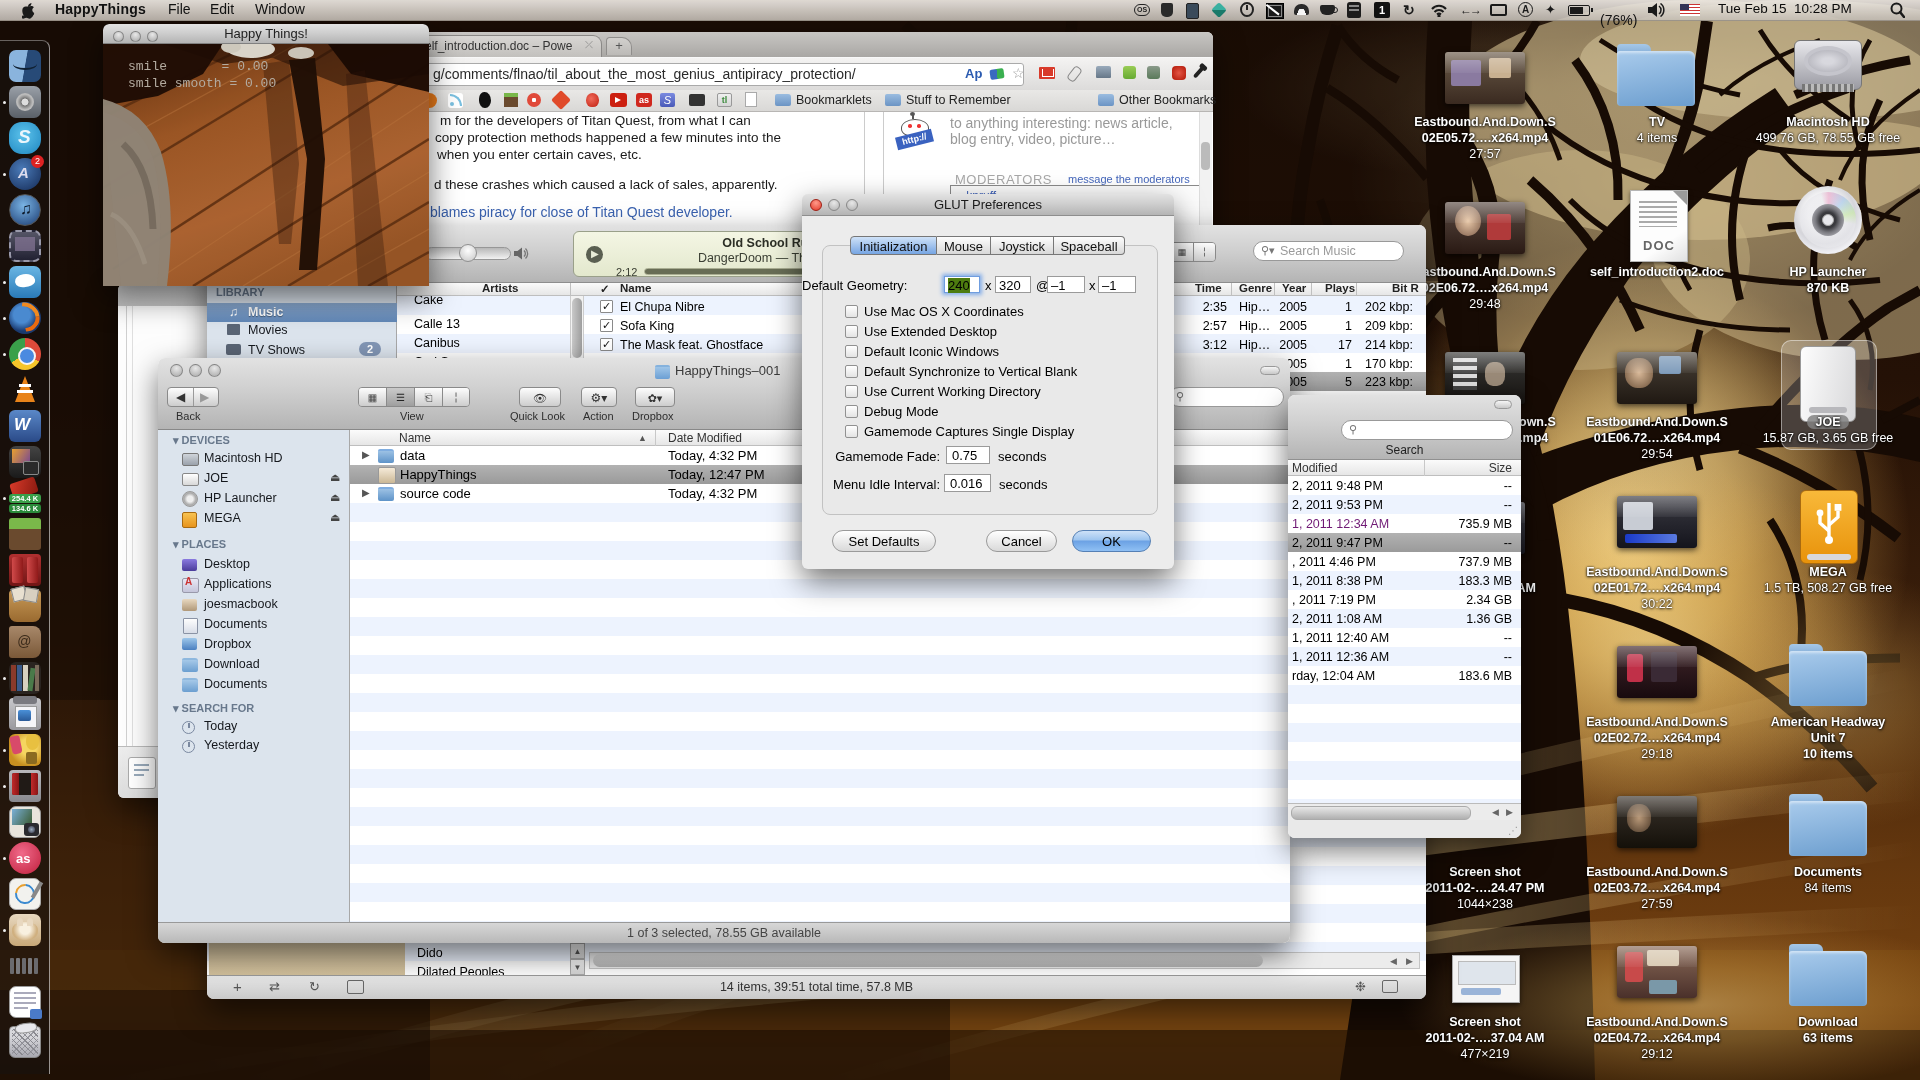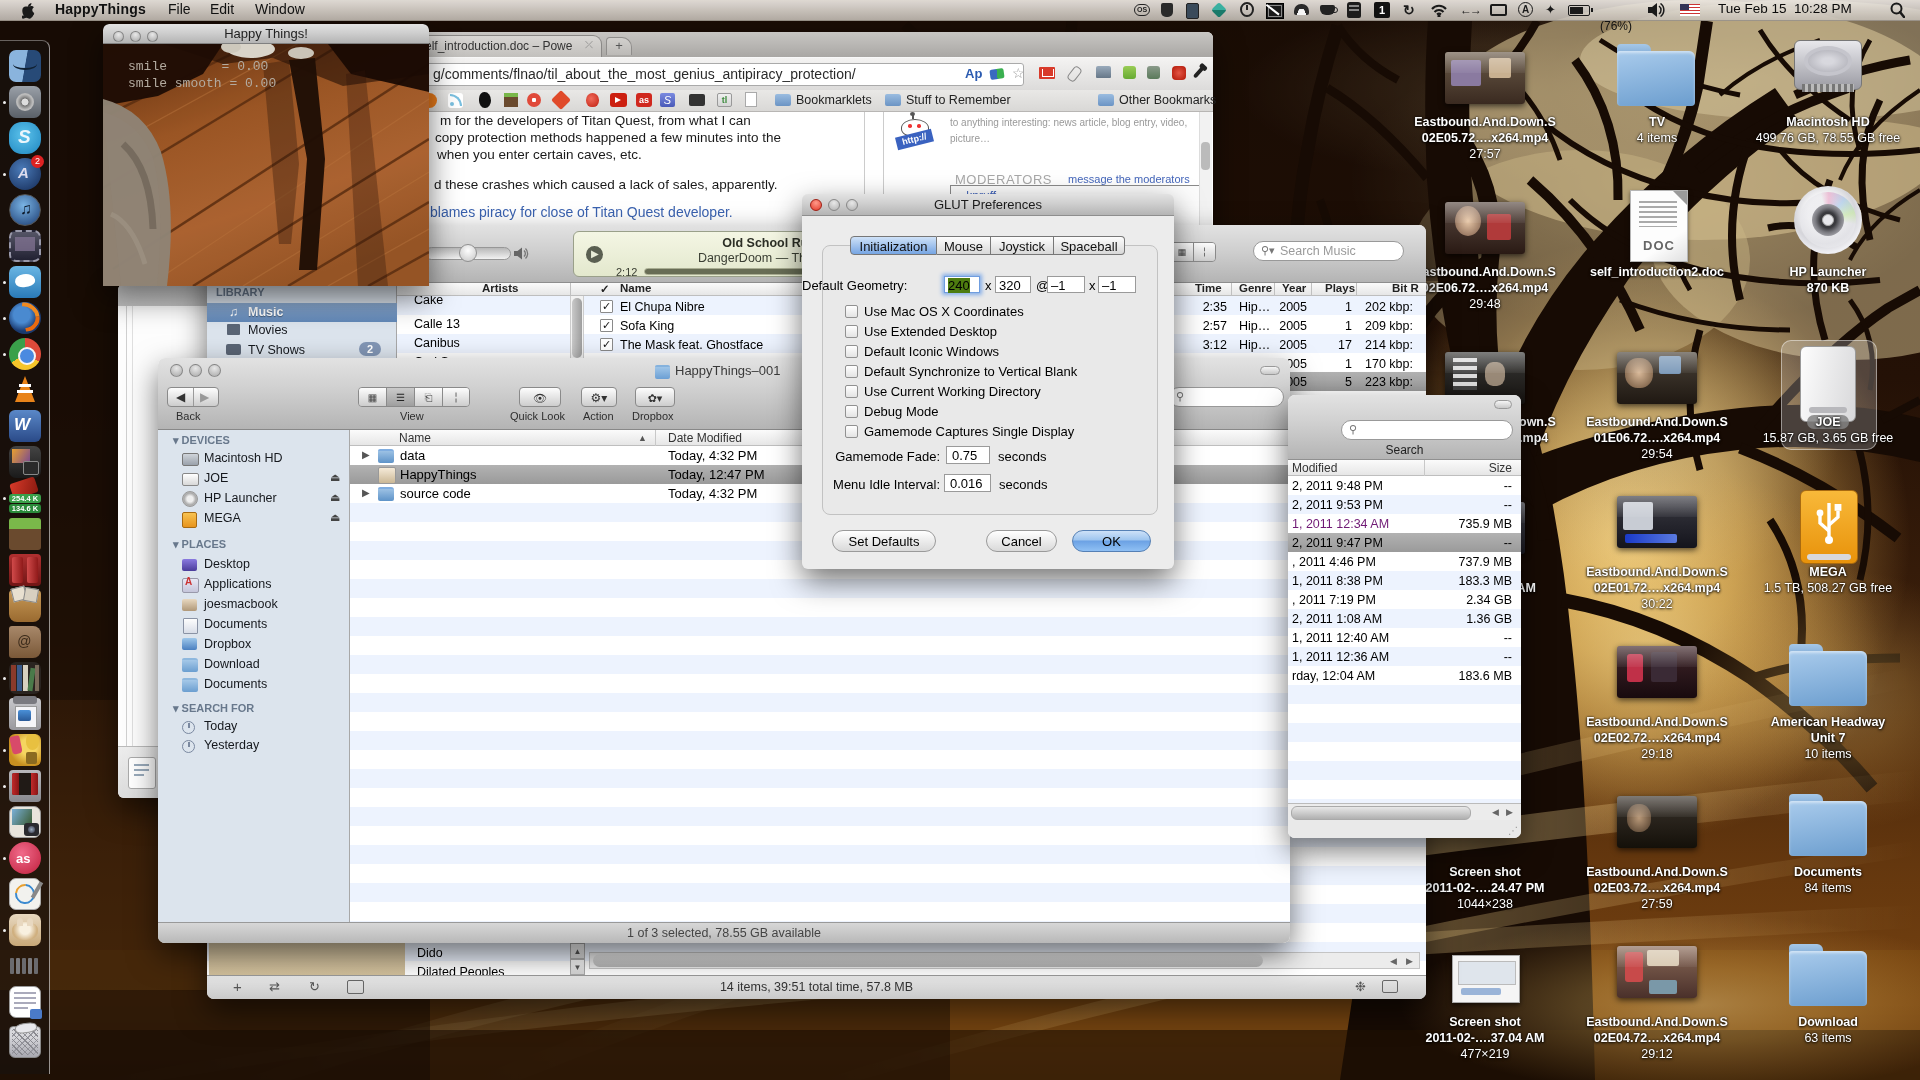--- a/index.html
+++ b/index.html
@@ -224,23 +224,23 @@
  <div class="lbl" style="left:1571px;top:264px">self_introduction2.doc</div>
  <div class="lbl" style="left:1571px;top:414px">Eastbound.And.Down.S<br>01E06.72….x264.mp4<br><span style="font-weight:normal">29:54</span></div>
  <div class="lbl" style="left:1571px;top:564px">Eastbound.And.Down.S<br>02E01.72….x264.mp4<br><span style="font-weight:normal">30:22</span></div>
  <div class="lbl" style="left:1571px;top:714px">Eastbound.And.Down.S<br>02E02.72….x264.mp4<br><span style="font-weight:normal">29:18</span></div>
  <div class="lbl" style="left:1571px;top:864px">Eastbound.And.Down.S<br>02E03.72….x264.mp4<br><span style="font-weight:normal">27:59</span></div>
  <div class="lbl" style="left:1571px;top:1014px">Eastbound.And.Down.S<br>02E04.72….x264.mp4<br><span style="font-weight:normal">29:12</span></div>
  <div class="lbl" style="left:1742px;top:114px">Macintosh HD<br><span style="font-weight:normal">499.76 GB, 78.55 GB free</span></div>
  <div class="lbl" style="left:1742px;top:264px">HP Launcher<br><span style="font-weight:bold">870 KB</span></div>
  <div class="lbl" style="left:1742px;top:414px"><span style="background:rgba(130,130,130,0.85);border-radius:8px;padding:0 8px">JOE</span><br><span style="font-weight:normal">15.87 GB, 3.65 GB free</span></div>
  <div class="lbl" style="left:1742px;top:564px">MEGA<br><span style="font-weight:normal">1.5 TB, 508.27 GB free</span></div>
- <div class="lbl" style="left:1742px;top:714px">American Headway<br>Unit 7<br><span style="font-weight:normal">10 items</span></div>
+ <div class="lbl" style="left:1742px;top:714px">American Headway<br>Unit 7<br><span style="font-weight:bold">10 items</span></div>
  <div class="lbl" style="left:1742px;top:864px">Documents<br><span style="font-weight:normal">84 items</span></div>
- <div class="lbl" style="left:1742px;top:1014px">Download<br><span style="font-weight:normal">63 items</span></div>
+ <div class="lbl" style="left:1742px;top:1014px">Download<br><span style="font-weight:bold">63 items</span></div>
 </div>
 
 <div class="win" id="chrome" style="left:420px;top:32px;width:793px;height:740px;border-radius:6px 6px 0 0;background:#fff">
  <div class="abs" style="left:0;top:0;width:793px;height:25px;border-radius:6px 6px 0 0;background:linear-gradient(#c8c6c3,#a9a7a4)">
   <div class="abs" style="left:-14px;top:3px;width:196px;height:22px;background:linear-gradient(#d8d6d3,#c2c0bd);border-radius:9px 9px 0 0;border:1px solid #8a8886;border-bottom:none;box-sizing:border-box">
     <span style="position:absolute;left:18px;top:3px;font-size:12px;color:#333;white-space:nowrap;overflow:hidden;width:150px">elf_introduction.doc – Powe</span>
     <span style="position:absolute;right:8px;top:3px;font-size:10px;color:#777">⤫</span>
   </div>
   <div class="abs" style="left:186px;top:5px;width:26px;height:18px;background:linear-gradient(#d2d0cd,#bcbab7);border-radius:4px 10px 0 0;border:1px solid #908e8c;border-bottom:none;box-sizing:border-box;text-align:center;font-size:13px;color:#555;line-height:16px">+</div>
  </div>
@@ -297,21 +297,21 @@
    <span class="abs" style="left:463px;top:0;width:1px;height:660px;background:#ccc"></span>
 
    <div class="abs" style="left:475px;top:6px;width:40px;height:32px">
      <span style="position:absolute;left:17px;top:-4px;width:2px;height:5px;background:#555"></span>
         <span style="position:absolute;left:15px;top:-6px;width:5px;height:4px;border-radius:50%;background:#555"></span>
      <span style="position:absolute;left:6px;top:1px;width:26px;height:16px;background:#fff;border:1px solid #555;border-radius:50% 50% 45% 45%"></span>
      <span style="position:absolute;left:13px;top:6px;width:3.5px;height:3.5px;background:#e33;border-radius:50%"></span>
      <span style="position:absolute;left:22px;top:6px;width:3.5px;height:3.5px;background:#e33;border-radius:50%"></span>
      <span style="position:absolute;left:1px;top:15px;width:37px;height:13px;background:#3a62c0;transform:rotate(-14deg);color:#fff;font-size:9px;font-weight:bold;text-align:center;line-height:13px">http://</span>
    </div>
-   <div class="abs" style="left:530px;top:3px;width:250px;color:#999;font-size:10px;line-height:16px">to anything interesting: news article, blog entry, video, picture…</div>
+   <div class="abs" style="left:530px;top:3px;width:250px;color:#999;font-size:14px;line-height:16px">to anything interesting: news article, blog entry, video, picture…</div>
    <div class="abs" style="left:535px;top:60px;color:#a8a8a8;font-size:13px;letter-spacing:0.5px">MODERATORS</div>
    <div class="abs" style="left:648px;top:61px;color:#4466bb;font-size:11px">message the moderators</div>
    <div class="abs" style="left:530px;top:73px;width:252px;height:60px;border:1px solid #8a8a8a;background:#fcfcfc">
         <span style="position:absolute;left:6px;top:3px;color:#4466bb;font-size:12px">▸ knruff</span>
       </div>
    <span class="abs" style="left:779px;top:0;width:12px;height:660px;background:#f2f2f2;border-left:1px solid #ddd"></span>
    <span class="abs" style="left:781px;top:30px;width:9px;height:28px;background:#bbb;border-radius:4px"></span>
  </div>
 </div>
 
@@ -745,21 +745,21 @@
       <circle cx="9" cy="13" r="1.6" fill="#1a1a1a"></circle>
     </svg>
  <span class="mi" style="left:1460px;top:3px;font-size:12px;color:#1a1a1a;letter-spacing:-2px">←→</span>
  <span class="mi" style="left:1490px;top:4px;width:17px;height:12px;border:2px solid #1a1a1a;border-radius:2px;box-sizing:border-box"></span>
  <span class="mi" style="left:1518px;top:2px;width:15px;height:15px;border:1.5px solid #1a1a1a;border-radius:50%;box-sizing:border-box;text-align:center;font-size:10px;line-height:13px;color:#1a1a1a;font-weight:bold">A</span>
  <span class="mi" style="left:1545px;top:2px;font-size:13px;color:#1a1a1a">✦</span>
  <span class="mi" style="left:1568px;top:5px;width:22px;height:11px;border:1.5px solid #1a1a1a;border-radius:2px;box-sizing:border-box">
       <i style="position:absolute;left:1px;top:1px;bottom:1px;width:13px;background:#1a1a1a"></i>
       <i style="position:absolute;right:-4px;top:2px;width:2px;height:4px;background:#1a1a1a"></i>
     </span>
- <span class="mi" style="left:1600px;top:19px;font-size:12px;color:#111">(76%)</span>
+ <span class="mi" style="left:1600px;top:12px;font-size:14px;color:#111">(76%)</span>
  <svg class="mi" style="left:1648px;top:3px" width="17" height="14" viewBox="0 0 17 14">
       <path d="M0,4 L4,4 L9,0 L9,14 L4,10 L0,10 Z" fill="#1a1a1a"></path>
       <path d="M11,3 A5,5 0 0,1 11,11 M12.5,0.5 A8,8 0 0,1 12.5,13.5" stroke="#1a1a1a" stroke-width="1.5" fill="none"></path>
     </svg>
  <span class="mi" style="left:1680px;top:4px;width:20px;height:12px;background:repeating-linear-gradient(#c33 0,#c33 1.5px,#fff 1.5px,#fff 3px)">
       <i style="position:absolute;left:0;top:0;width:9px;height:6px;background:#335;"></i>
     </span>
  <span style="position:absolute;left:1718px;top:1px;font-size:13.5px;color:#0a0a0a">Tue Feb 15&nbsp;&nbsp;10:28 PM</span>
  <svg class="mi" style="left:1890px;top:2px" width="15" height="16" viewBox="0 0 15 16">
       <circle cx="6.5" cy="6.5" r="5" fill="none" stroke="#1a1a1a" stroke-width="2"></circle>

